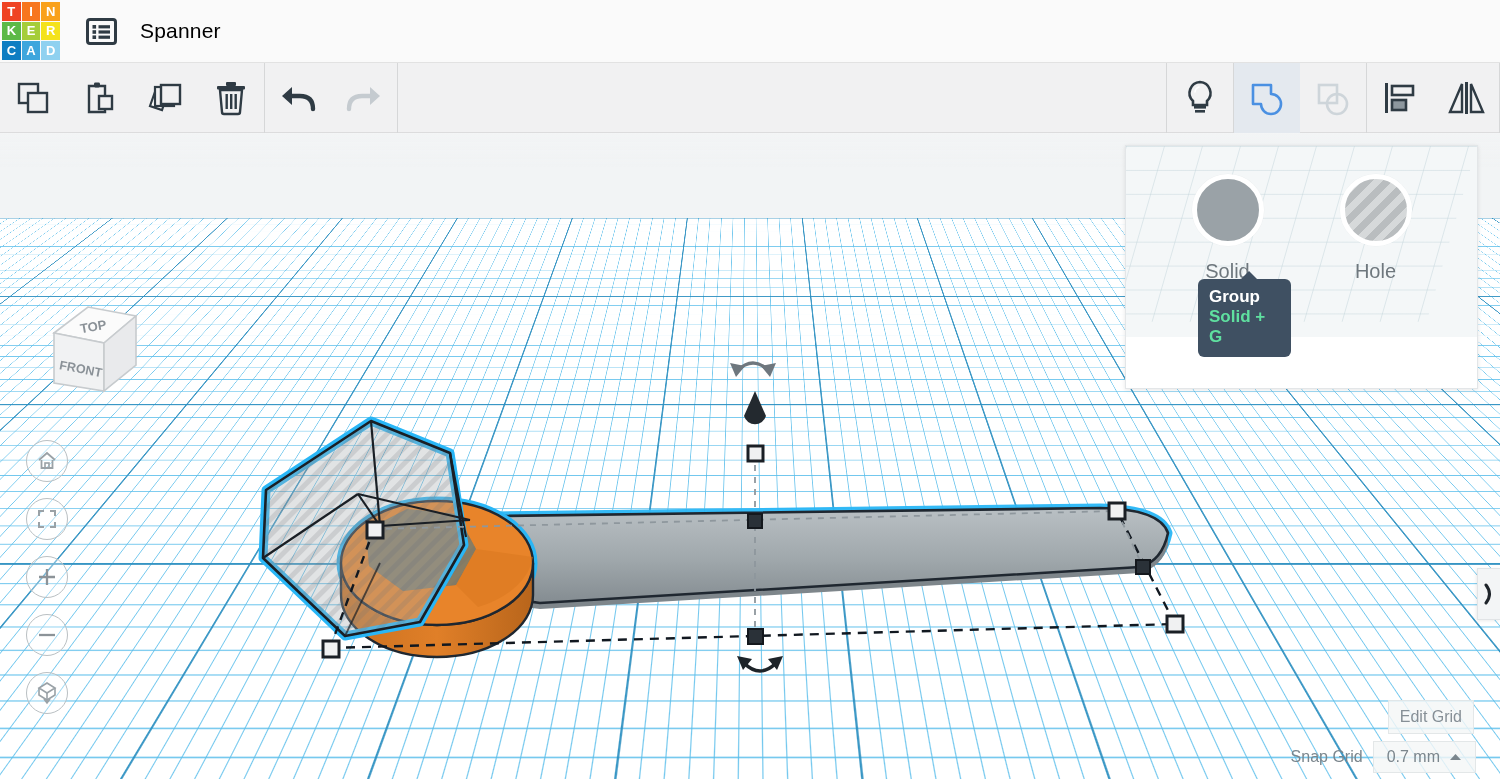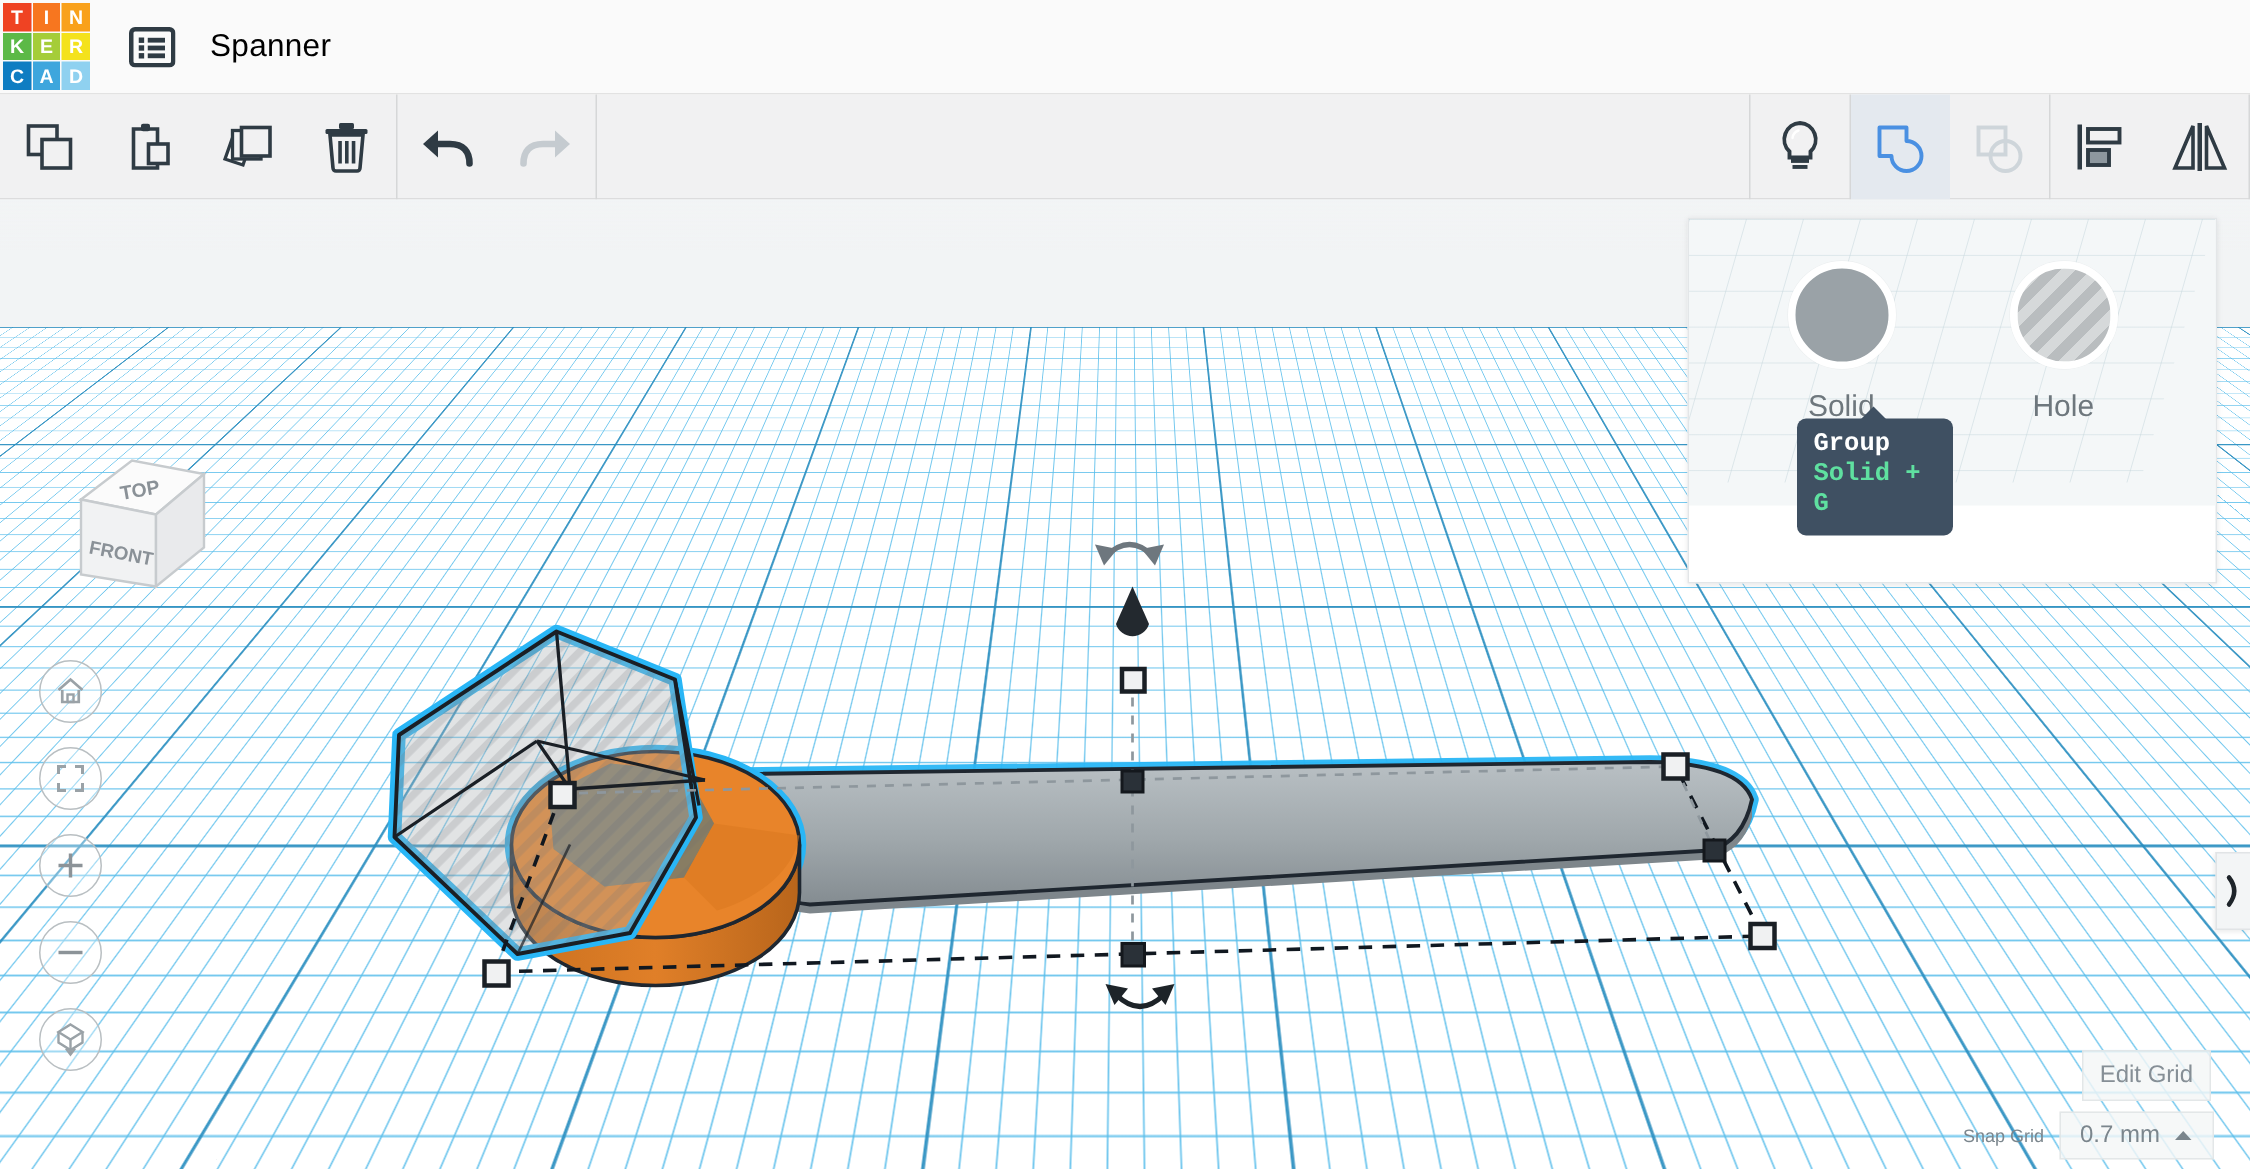--- a/index.html
+++ b/index.html
@@ -143,23 +143,23 @@
   .swatch.hole {
     background:
       repeating-linear-gradient(135deg,
         #b9bdbf 0px, #b9bdbf 7px,
         #d6d9da 7px, #d6d9da 14px);
   }
   .swatch-label { margin-top: 14px; font-size: 20px; color: #6e777d; }
 
   
   #tooltip {
-    position: absolute; left: 1198px; top: 146px; width: 104px;
+    position: absolute; left: 1198px; top: 146px; width: 93px;
     background: #3f5062; border-radius: 6px; padding: 8px 11px 10px 11px;
-    text-align: left; z-index: 40; font-family: Liberation Mono, monospace;
+    text-align: left; z-index: 40;
   }
   #tooltip:before {
     content: ""; position: absolute; left: 42px; top: -8px;
     border-left: 9px solid transparent; border-right: 9px solid transparent;
     border-bottom: 9px solid #3f5062;
   }
   #tt-title { color: #ffffff; font-size: 17px; font-weight: bold; line-height: 1.18; }
   #tt-shortcut { color: #5fe0a0; font-size: 17px; font-weight: bold; line-height: 1.18; }
 
   
@@ -173,21 +173,21 @@
   
   #edit-grid {
     position: absolute; right: 26px; bottom: 45px;
     background: rgba(244,246,247,.82); border: 1px solid rgba(222,226,228,.8);
     padding: 7px 11px; font-size: 16px; color: #868f96; cursor: pointer;
   }
   #snap-row {
     position: absolute; right: 24px; bottom: 6px;
     display: flex; align-items: center; gap: 10px;
   }
-  #snap-label { font-size: 12px; color: #7b868d; }
+  #snap-label { font-size: 16px; color: #7b868d; }
   #snap-value {
     background: rgba(244,246,247,.82); border: 1px solid rgba(222,226,228,.8);
     padding: 6px 13px; font-size: 16px; color: #7b868d; cursor: pointer;
     display: flex; align-items: center; gap: 9px;
   }
 </style>
 </head>
 <body>
 
 <div id="app">

